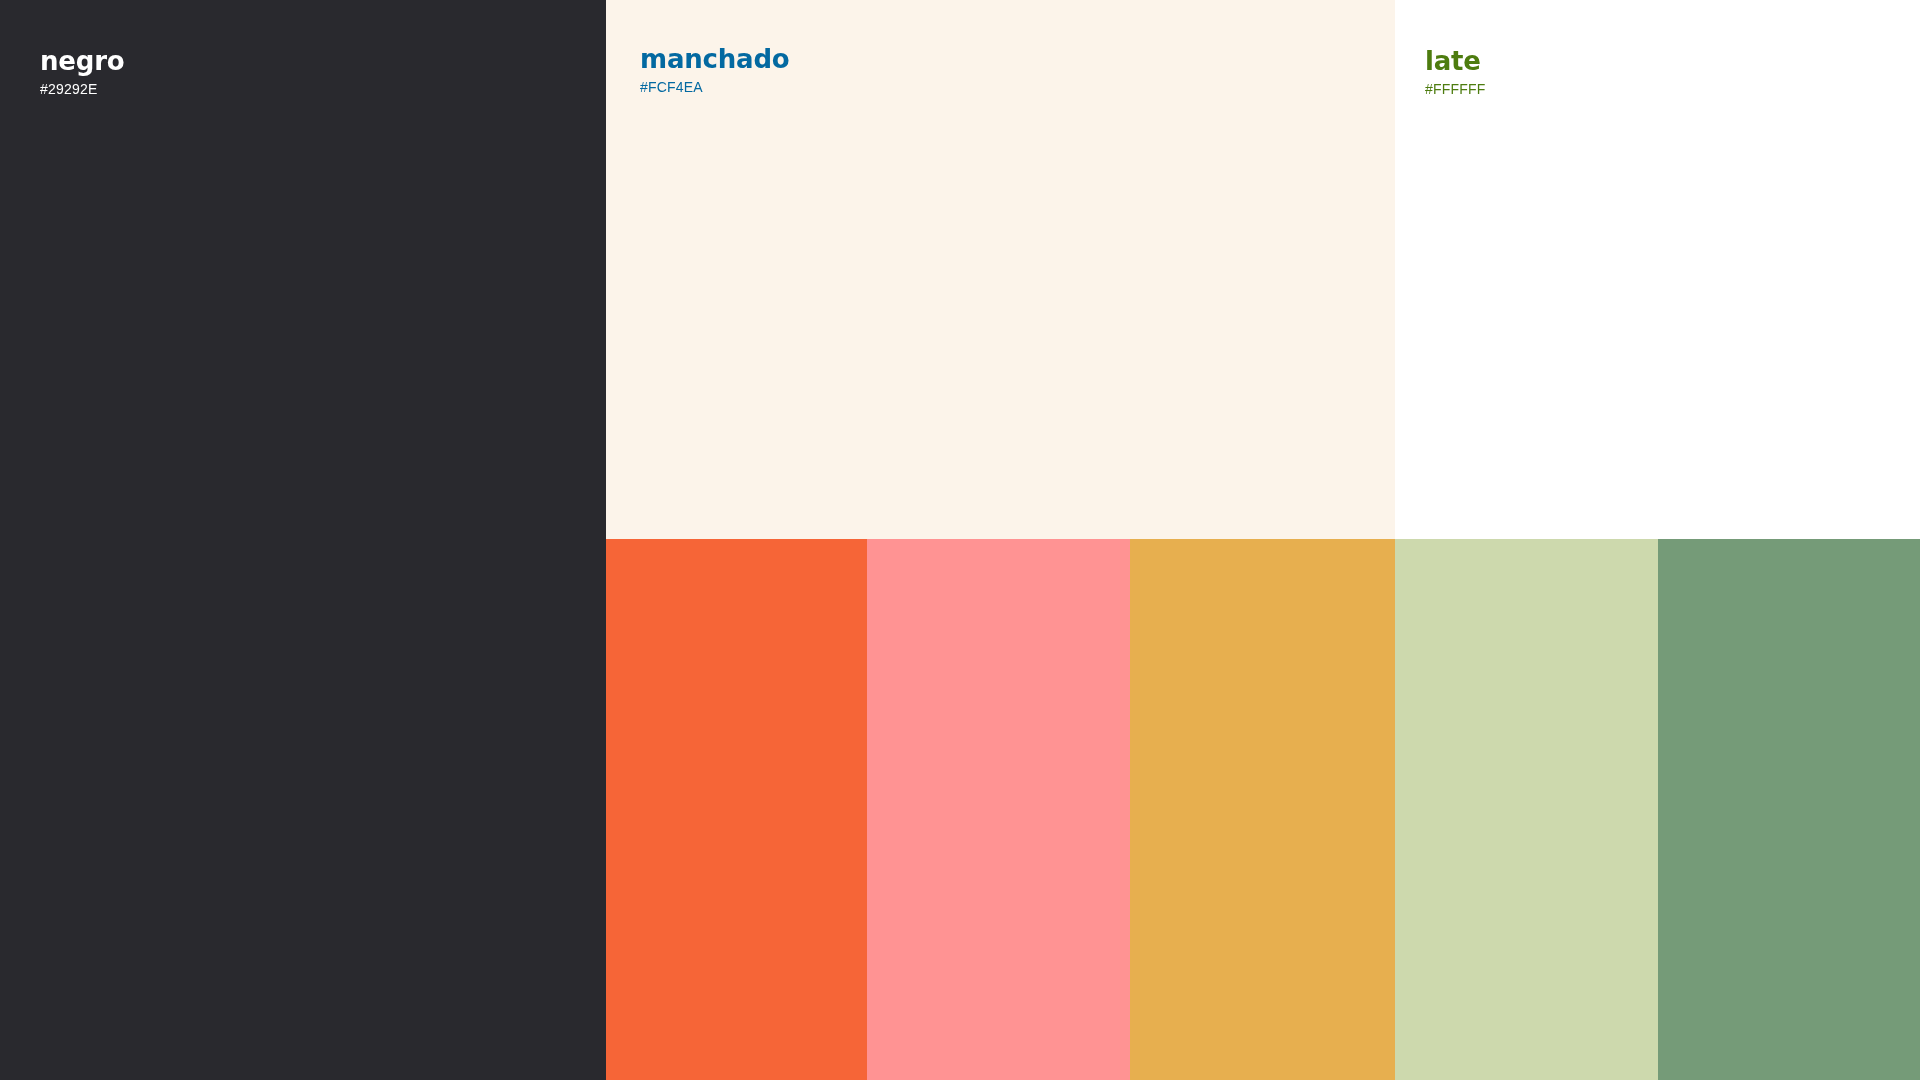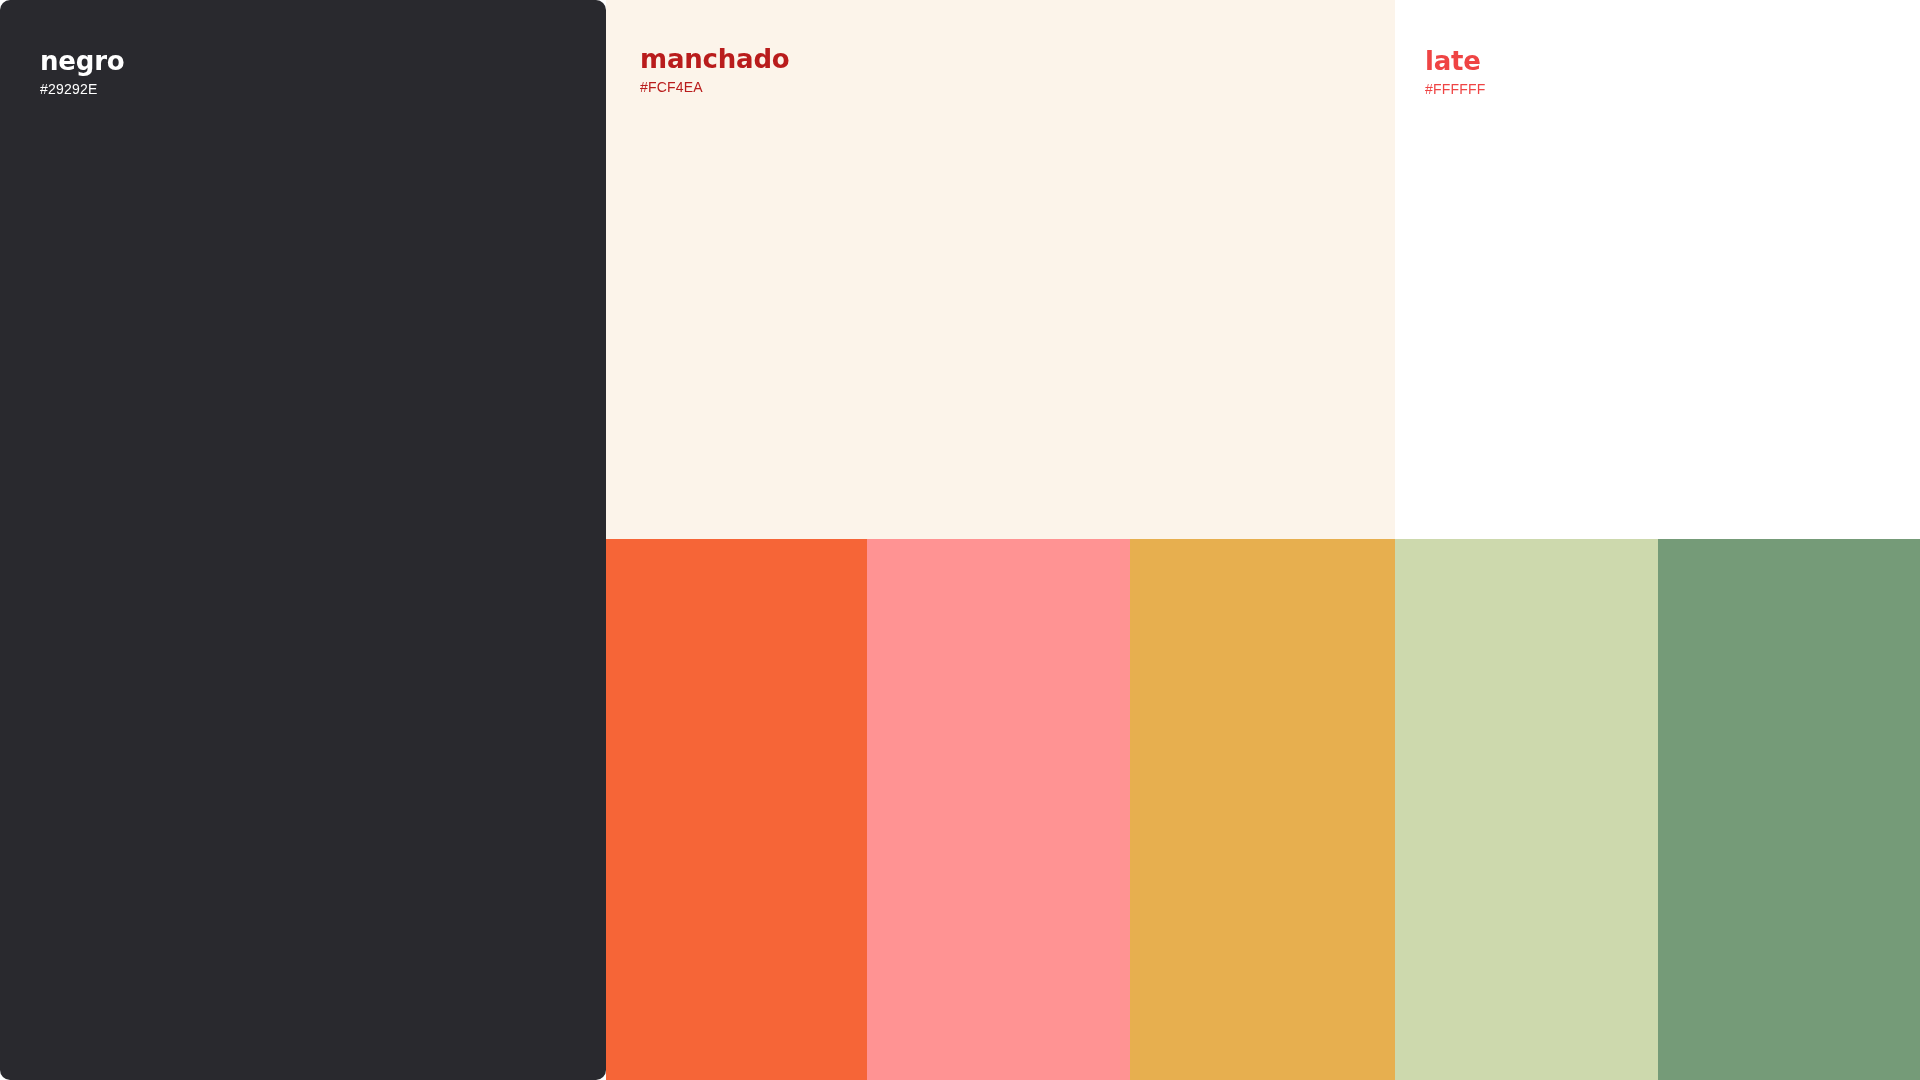--- a/index.html
+++ b/index.html
@@ -50,21 +50,20 @@
     line-height: 1.05;
     margin: 0;
   }
 
   
   #swatch-negro {
     left: 0;
     top: 0;
     width: 606px;
     height: 1080px;
-    border-radius: 10px;
   }
   #swatch-negro .swatch-label { left: 40px; top: 48px; }
 
   #swatch-manchado {
     left: 606px;
     top: 0;
     width: 789px;
     height: 539px;
   }
   #swatch-manchado .swatch-label { left: 34px; top: 46px; }
@@ -118,28 +117,28 @@
 
 <div id="palette">
 
   <div class="swatch" id="swatch-negro" style="background-color: rgb(41, 41, 46); color: rgb(255, 255, 255);">
     <div class="swatch-label">
       <span class="swatch-name">negro</span>
       <span class="swatch-hex">#29292E</span>
     </div>
   </div>
 
-  <div class="swatch" id="swatch-manchado" style="background-color: rgb(252, 244, 234); color: #b91c1c;">
+  <div class="swatch" id="swatch-manchado" style="background-color: rgb(252, 244, 234); color: #0369a1;">
     <div class="swatch-label">
       <span class="swatch-name">manchado</span>
       <span class="swatch-hex">#FCF4EA</span>
     </div>
   </div>
 
-  <div class="swatch" id="swatch-late" style="background-color: rgb(255, 255, 255); color: #ef4444;">
+  <div class="swatch" id="swatch-late" style="background-color: rgb(255, 255, 255); color: #4d7c0f;">
     <div class="swatch-label">
       <span class="swatch-name">late</span>
       <span class="swatch-hex">#FFFFFF</span>
     </div>
   </div>
 
   <div class="swatch" id="swatch-caramelo" style="background-color: rgb(246, 101, 55); color: rgb(41, 41, 46);">
     
   </div>
 

